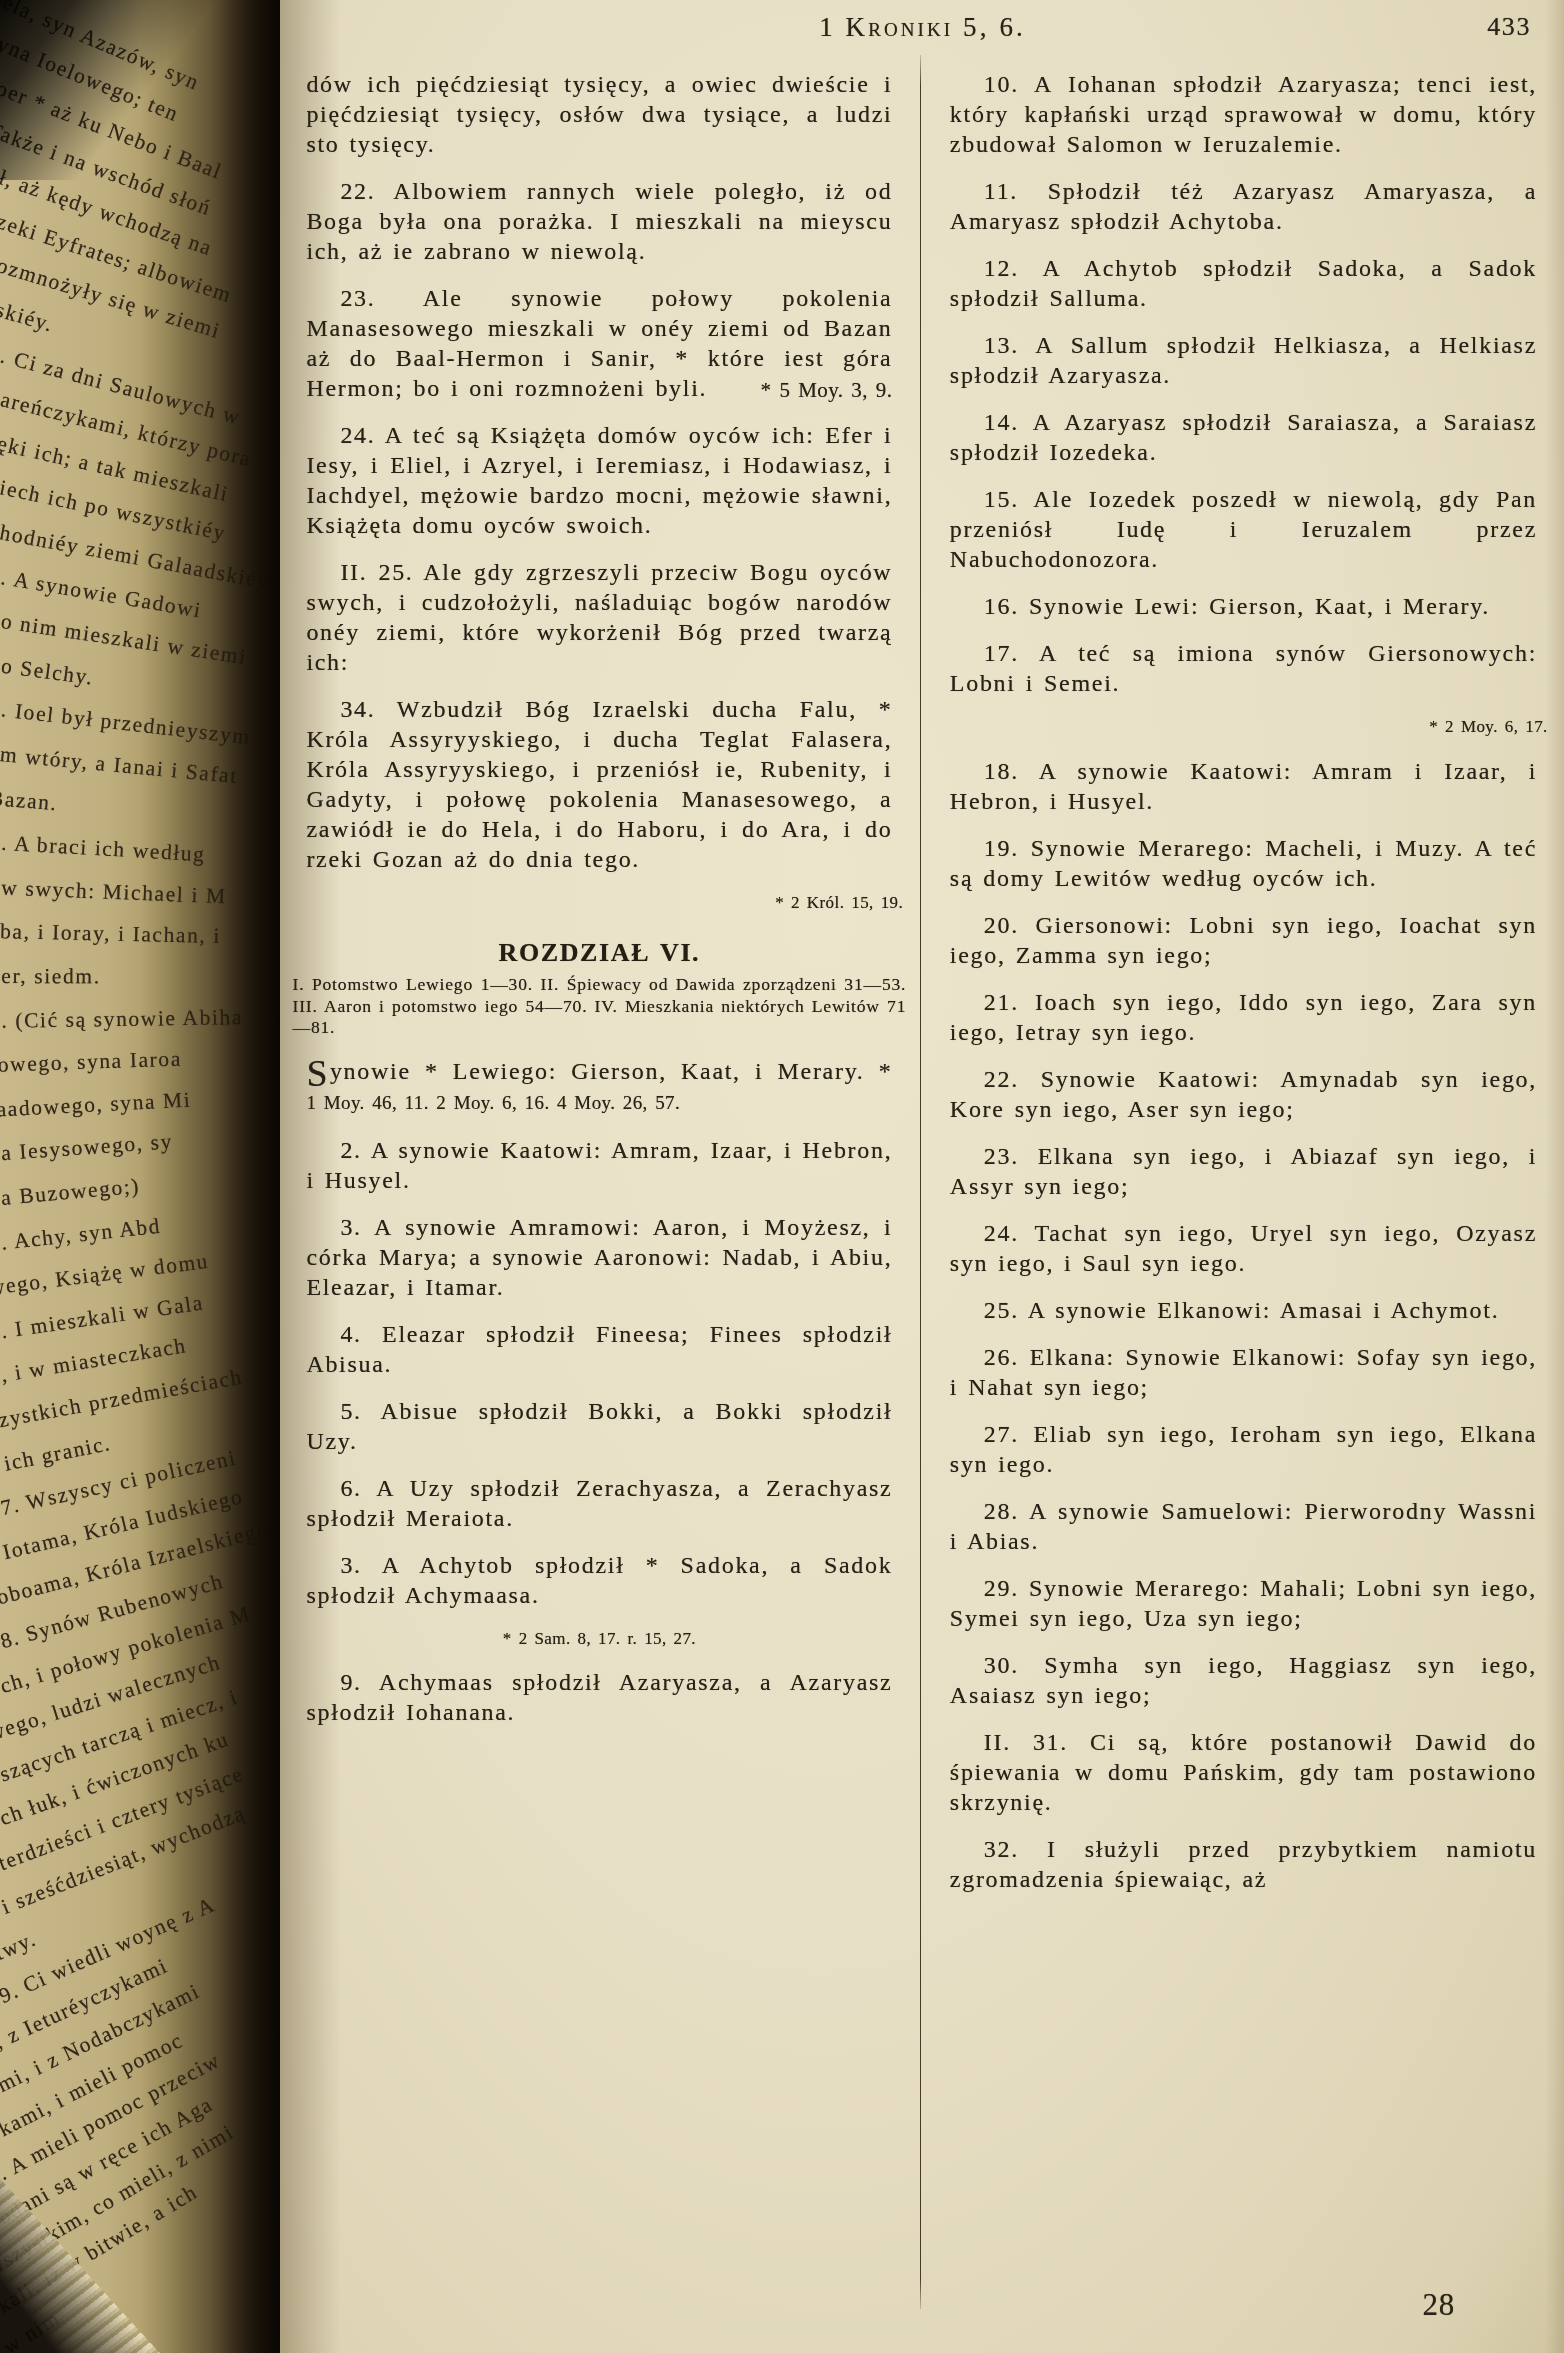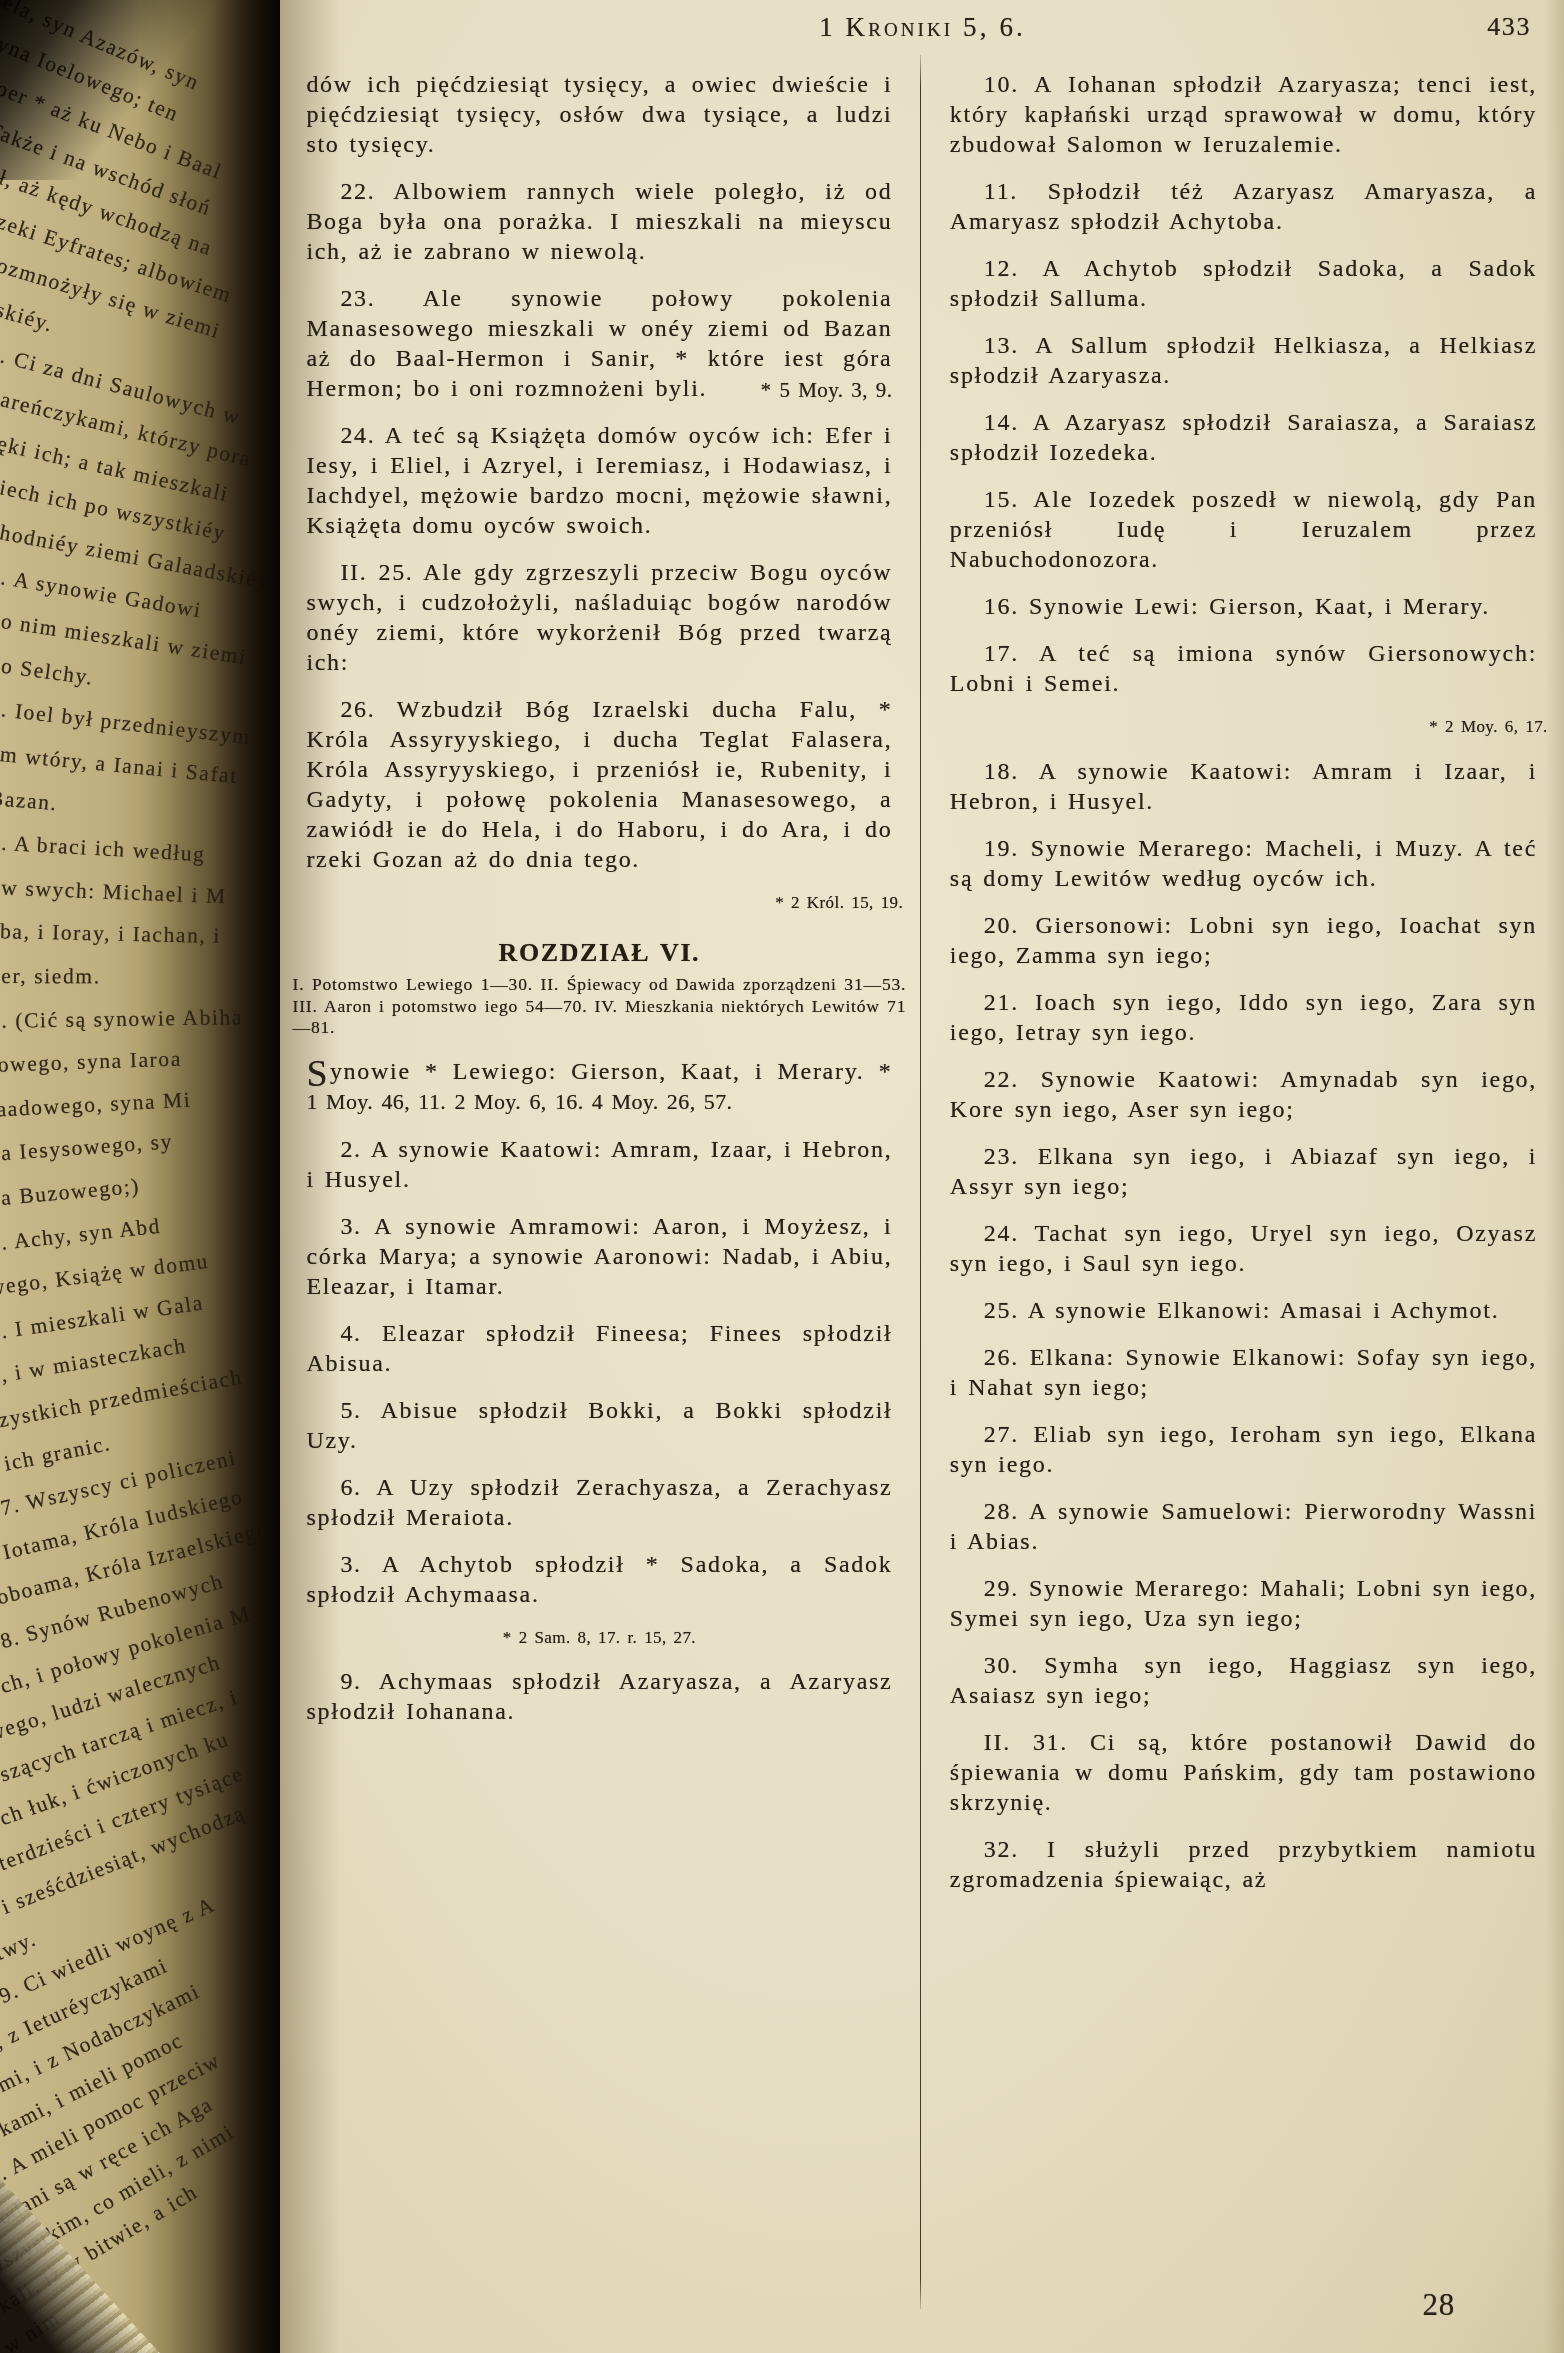--- a/index.html
+++ b/index.html
@@ -47,21 +47,21 @@
   .column-divider{width:1.6px;height:2254px;margin:3.1px 11.7px 0 10.2px;
     background:linear-gradient(180deg,rgba(60,50,33,.2) 0,#443a25 31px,#443a25 calc(100% - 31px),rgba(60,50,33,.2) 100%);}
 
   .verse{margin:17px;text-indent:34px;}
   .verse.noindent{text-indent:0;}
   .chapter{text-align:center;text-indent:0;font-size:26px;font-weight:bold;letter-spacing:1.6px;
     margin:23.5px 0 6.3px;color:#241e13;}
   .summary{font-size:17.6px;line-height:21.5px;letter-spacing:0.8px;word-spacing:1.6px;
     text-align:justify;text-indent:0;margin:0 3.1px 12.5px;}
   .dropcap{font-size:38px;line-height:0;vertical-align:-7px;letter-spacing:0.8px;margin-right:1.6px;}
-  .ref-inline{font-size:22px;letter-spacing:0.4px;white-space:nowrap;}
+  .ref-inline{font-size:19px;letter-spacing:0.4px;white-space:nowrap;}
   .ref-float{float:right;font-size:21px;letter-spacing:0.4px;line-height:23.5px;margin-top:5.5px;}
   .note{font-size:17px;letter-spacing:0.4px;line-height:23.5px;text-align:right;padding-right:6.3px;margin:1.6px 0 4.7px;}
   .note.center{text-align:center;padding-right:0;}
 
   .signature{position:absolute;right:110px;bottom:31px;font-size:31px;letter-spacing:0.8px;color:#2a2318;
     text-shadow:0 0 0.8px rgba(42,35,24,.6);}
 </style>
 </head>
 <body>
 
@@ -135,21 +135,21 @@
       <div class="page-number">433</div>
     </div>
 
     <div class="text-columns">
       <div class="column left-column">
           <p class="verse noindent">dów ich pięćdziesiąt tysięcy, a owiec dwieście i pięćdziesiąt tysięcy, osłów dwa tysiące, a ludzi sto tysięcy.</p>
           <p class="verse">22. Albowiem rannych wiele poległo, iż od Boga była ona porażka. I mieszkali na mieyscu ich, aż ie zabrano w niewolą.</p>
           <p class="verse">23. Ale synowie połowy pokolenia Manasesowego mieszkali w onéy ziemi od Bazan aż do Baal-Hermon i Sanir, * które iest góra Hermon; bo i oni rozmnożeni byli.<span class="ref-float">* 5 Moy. 3, 9.</span></p>
           <p class="verse">24. A teć są Książęta domów oyców ich: Efer i Iesy, i Eliel, i Azryel, i Ieremiasz, i Hodawiasz, i Iachdyel, mężowie bardzo mocni, mężowie sławni, Książęta domu oyców swoich.</p>
           <p class="verse">II. 25. Ale gdy zgrzeszyli przeciw Bogu oyców swych, i cudzołożyli, naśladuiąc bogów narodów onéy ziemi, które wykorżenił Bóg przed twarzą ich:</p>
-          <p class="verse">26. Wzbudził Bóg Izraelski ducha Falu, * Króla Assyryyskiego, i ducha Teglat Falasera, Króla Assyryyskiego, i przeniósł ie, Rubenity, i Gadyty, i połowę pokolenia Manasesowego, a zawiódł ie do Hela, i do Haboru, i do Ara, i do rzeki Gozan aż do dnia tego.</p>
+          <p class="verse">34. Wzbudził Bóg Izraelski ducha Falu, * Króla Assyryyskiego, i ducha Teglat Falasera, Króla Assyryyskiego, i przeniósł ie, Rubenity, i Gadyty, i połowę pokolenia Manasesowego, a zawiódł ie do Hela, i do Haboru, i do Ara, i do rzeki Gozan aż do dnia tego.</p>
           <div class="note">* 2 Król. 15, 19.</div>
           <h2 class="chapter">ROZDZIAŁ VI.</h2>
           <p class="summary">I. Potomstwo Lewiego 1—30.   II. Śpiewacy od Dawida zporządzeni 31—53.   III. Aaron i potomstwo iego 54—70.   IV. Mieszkania niektórych Lewitów 71—81.</p>
           <p class="verse noindent"><span class="dropcap">S</span>ynowie * Lewiego: Gierson, Kaat, i Merary. * <span class="ref-inline">1 Moy. 46, 11.  2 Moy. 6, 16.  4 Moy. 26, 57.</span></p>
           <p class="verse">2. A synowie Kaatowi: Amram, Izaar, i Hebron, i Husyel.</p>
           <p class="verse">3. A synowie Amramowi: Aaron, i Moyżesz, i córka Marya; a synowie Aaronowi: Nadab, i Abiu, Eleazar, i Itamar.</p>
           <p class="verse">4. Eleazar spłodził Fineesa; Finees spłodził Abisua.</p>
           <p class="verse">5. Abisue spłodził Bokki, a Bokki spłodził Uzy.</p>
           <p class="verse">6. A Uzy spłodził Zerachyasza, a Zerachyasz spłodził Meraiota.</p>
           <p class="verse">3. A Achytob spłodził * Sadoka, a Sadok spłodził Achymaasa.</p>

